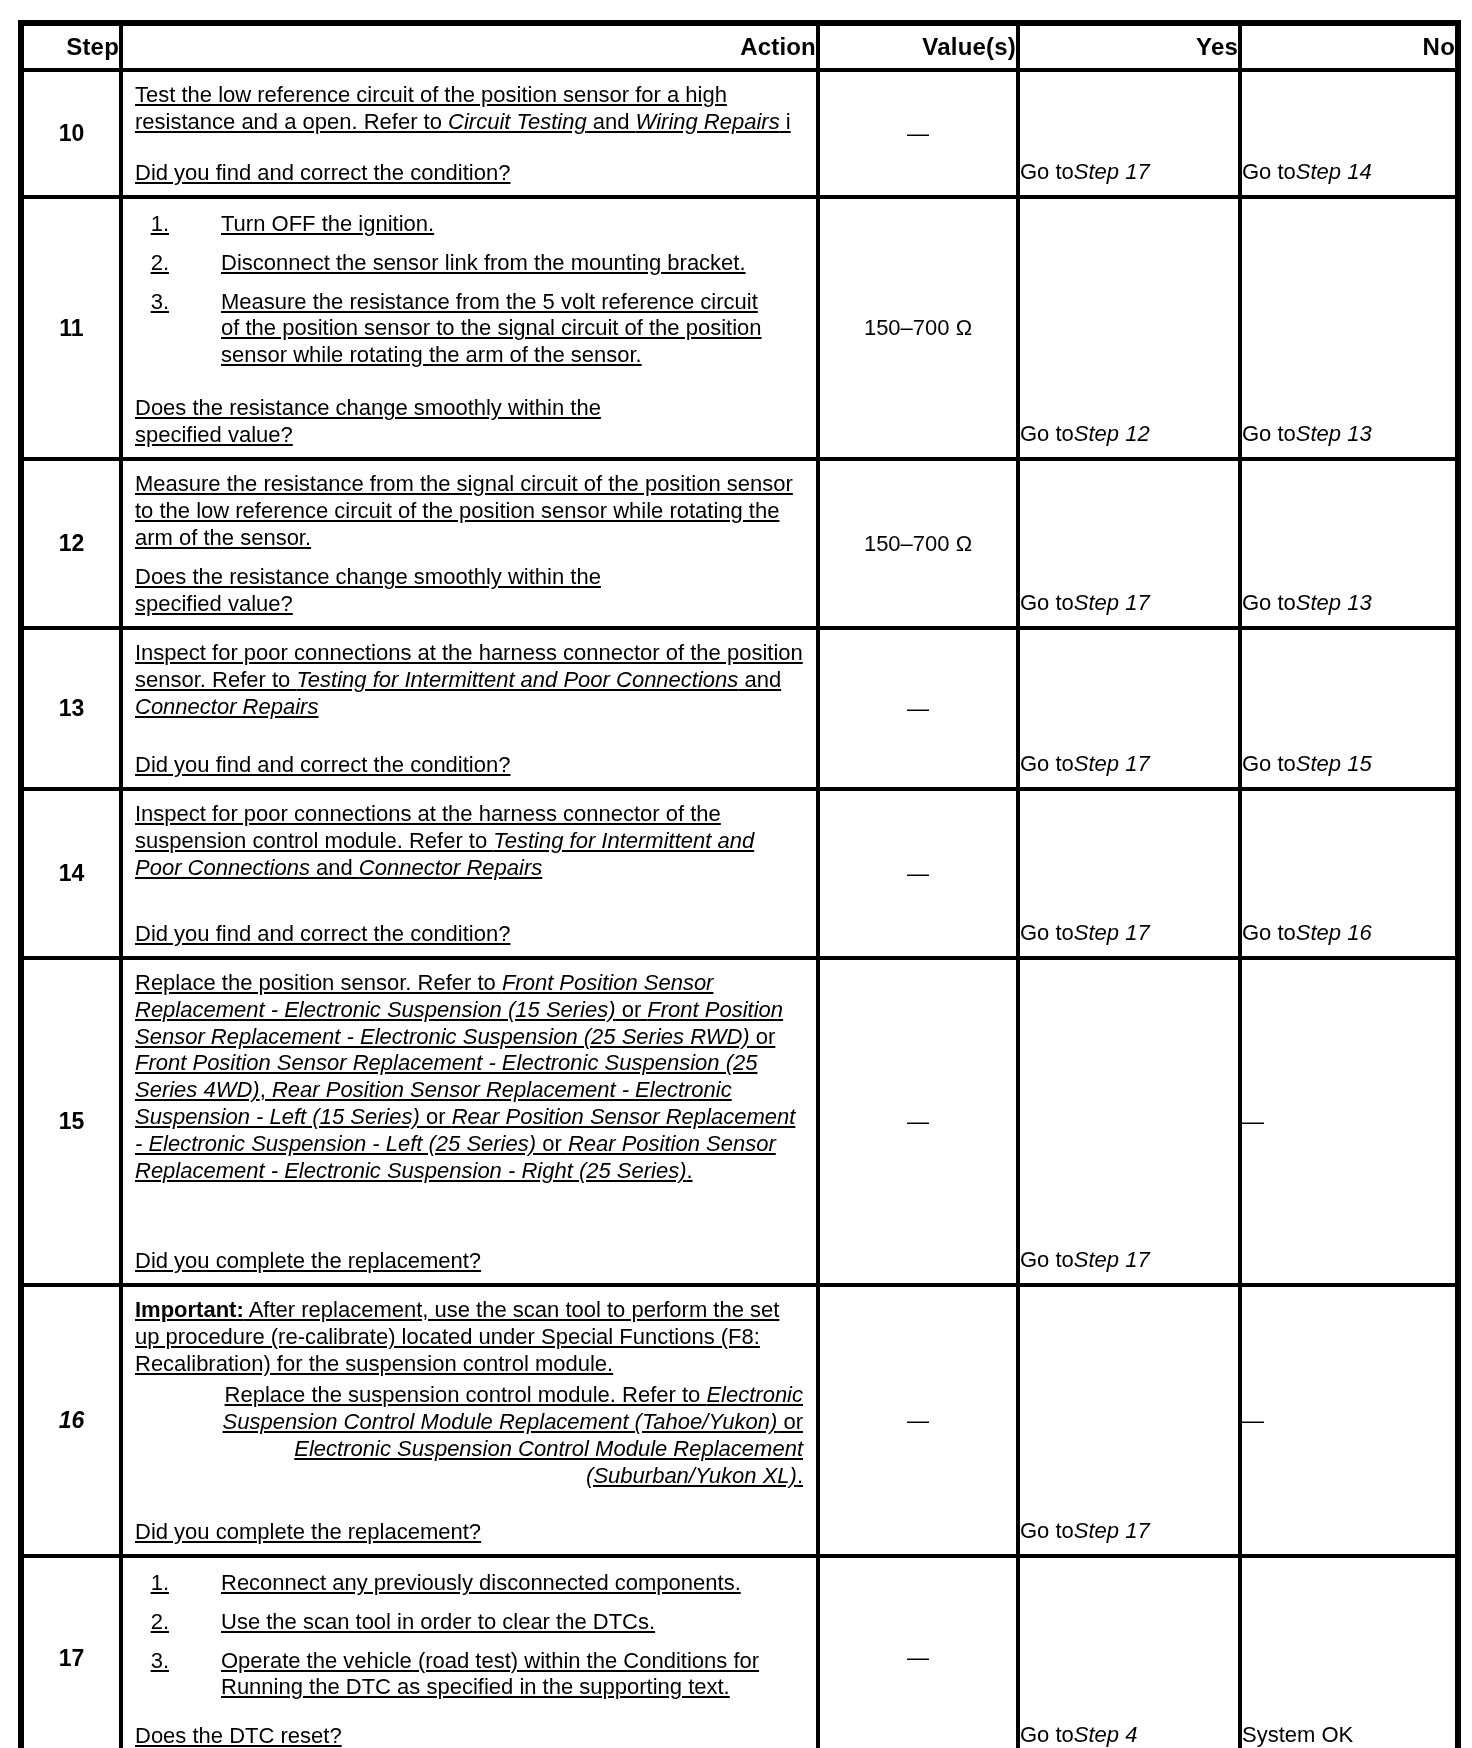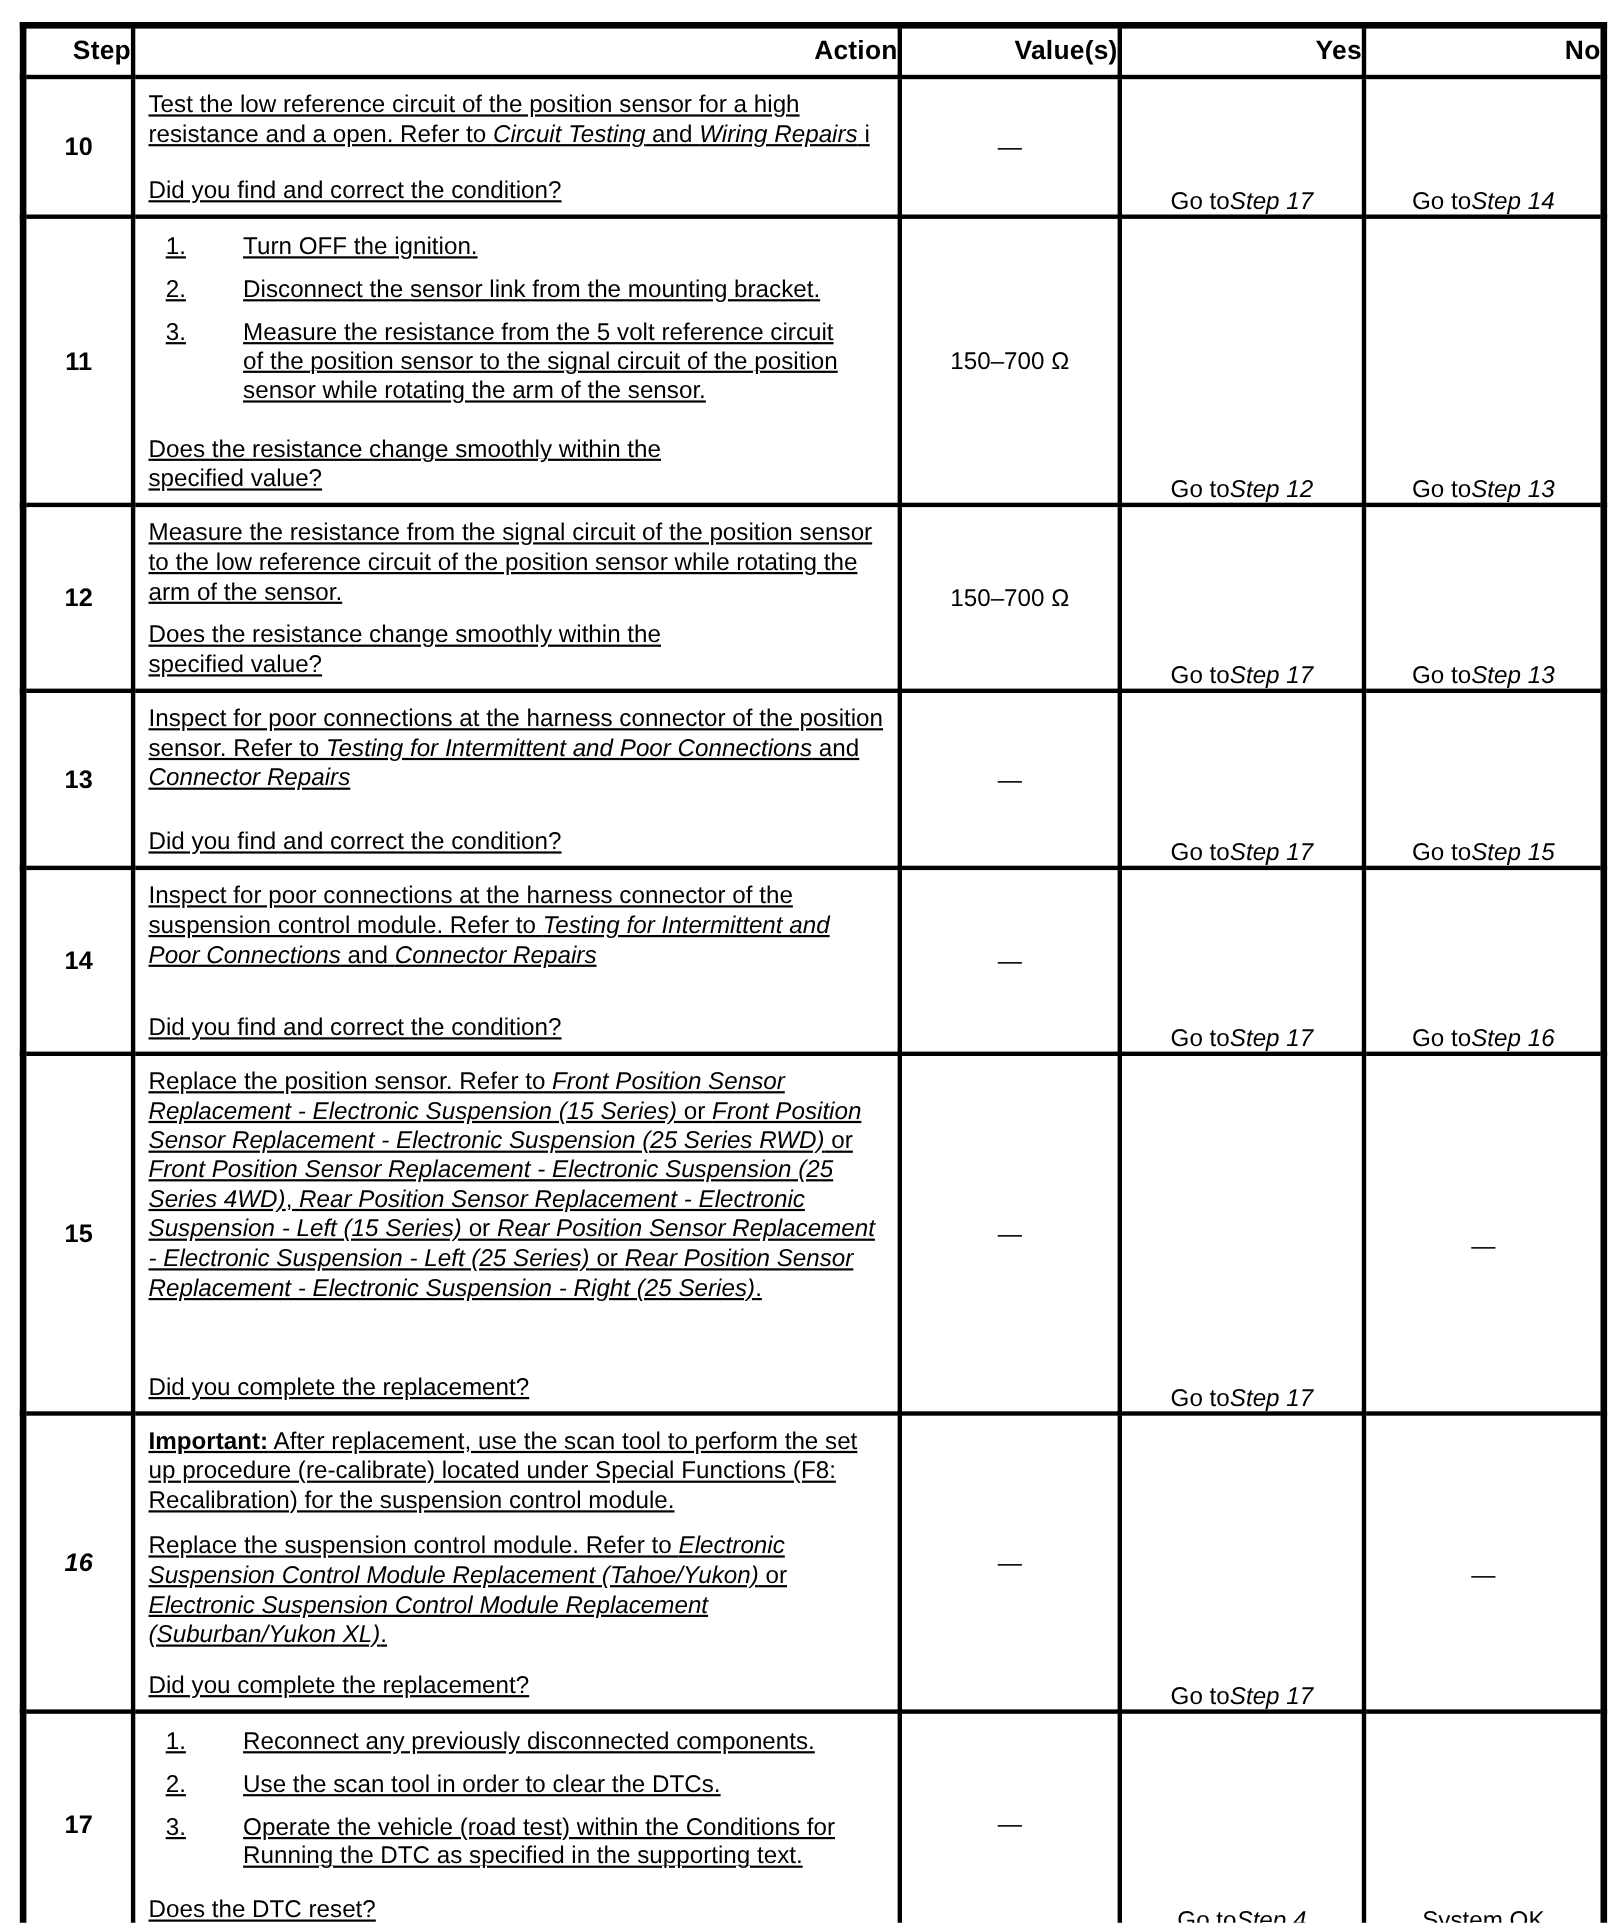--- a/index.html
+++ b/index.html
@@ -31,36 +31,35 @@
   td.step i { font-weight:bold; }
   td.action { font-size:22px; }
   .wrap {
     box-sizing:border-box; height:100%;
     display:flex; flex-direction:column; justify-content:space-between;
     padding:10px 10px 8px 12px;
     line-height:1.22;
     text-decoration:underline;
   }
   .para { max-width:668px; }
-  .para + .para { margin-top:15px; }
+  .para + .para { margin-top:5px;text-align:right; }
   .li { display:flex; margin-top:12px; }
   .li:first-child { margin-top:2px; }
   .num { flex:none; width:34px; text-align:right; padding-right:12px; }
   .li-text { flex:1; max-width:560px;margin-left:40px; }
   .question { max-width:520px; padding-top:8px; }
   td.value {
     text-align:center; vertical-align:middle;
     font-size:22px;
   }
   td.yes, td.no { font-size:22px; }
   .goto {
     box-sizing:border-box; height:100%;
-    display:flex; align-items:flex-end; justify-content:center;
+    display:flex; align-items:flex-end; justify-content:flex-start;
     padding-bottom:10px;
-    margin-top:11px;
   }
   .goto.center { align-items:center; padding-bottom:0; }
   i { font-style:italic; }
   b { font-weight:bold; }
 </style>
 </head>
 <body>
 
 <div class="page">
   <table class="diag">

